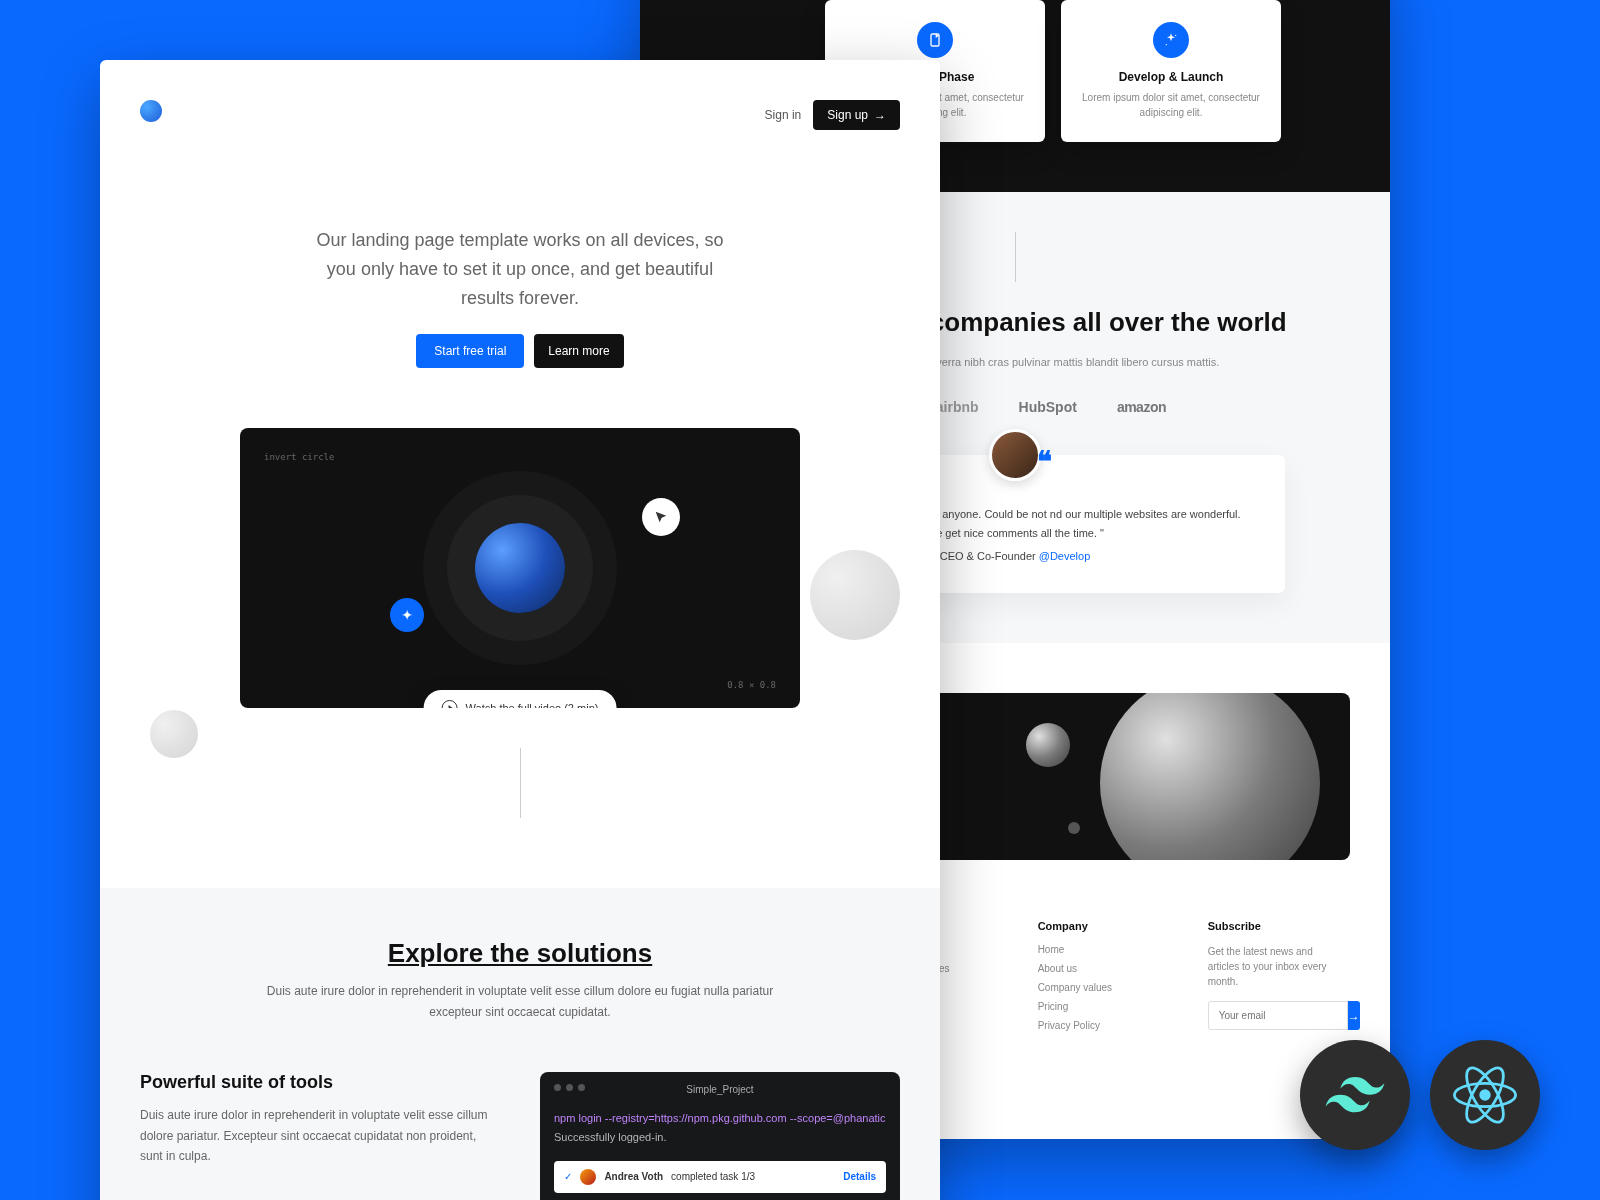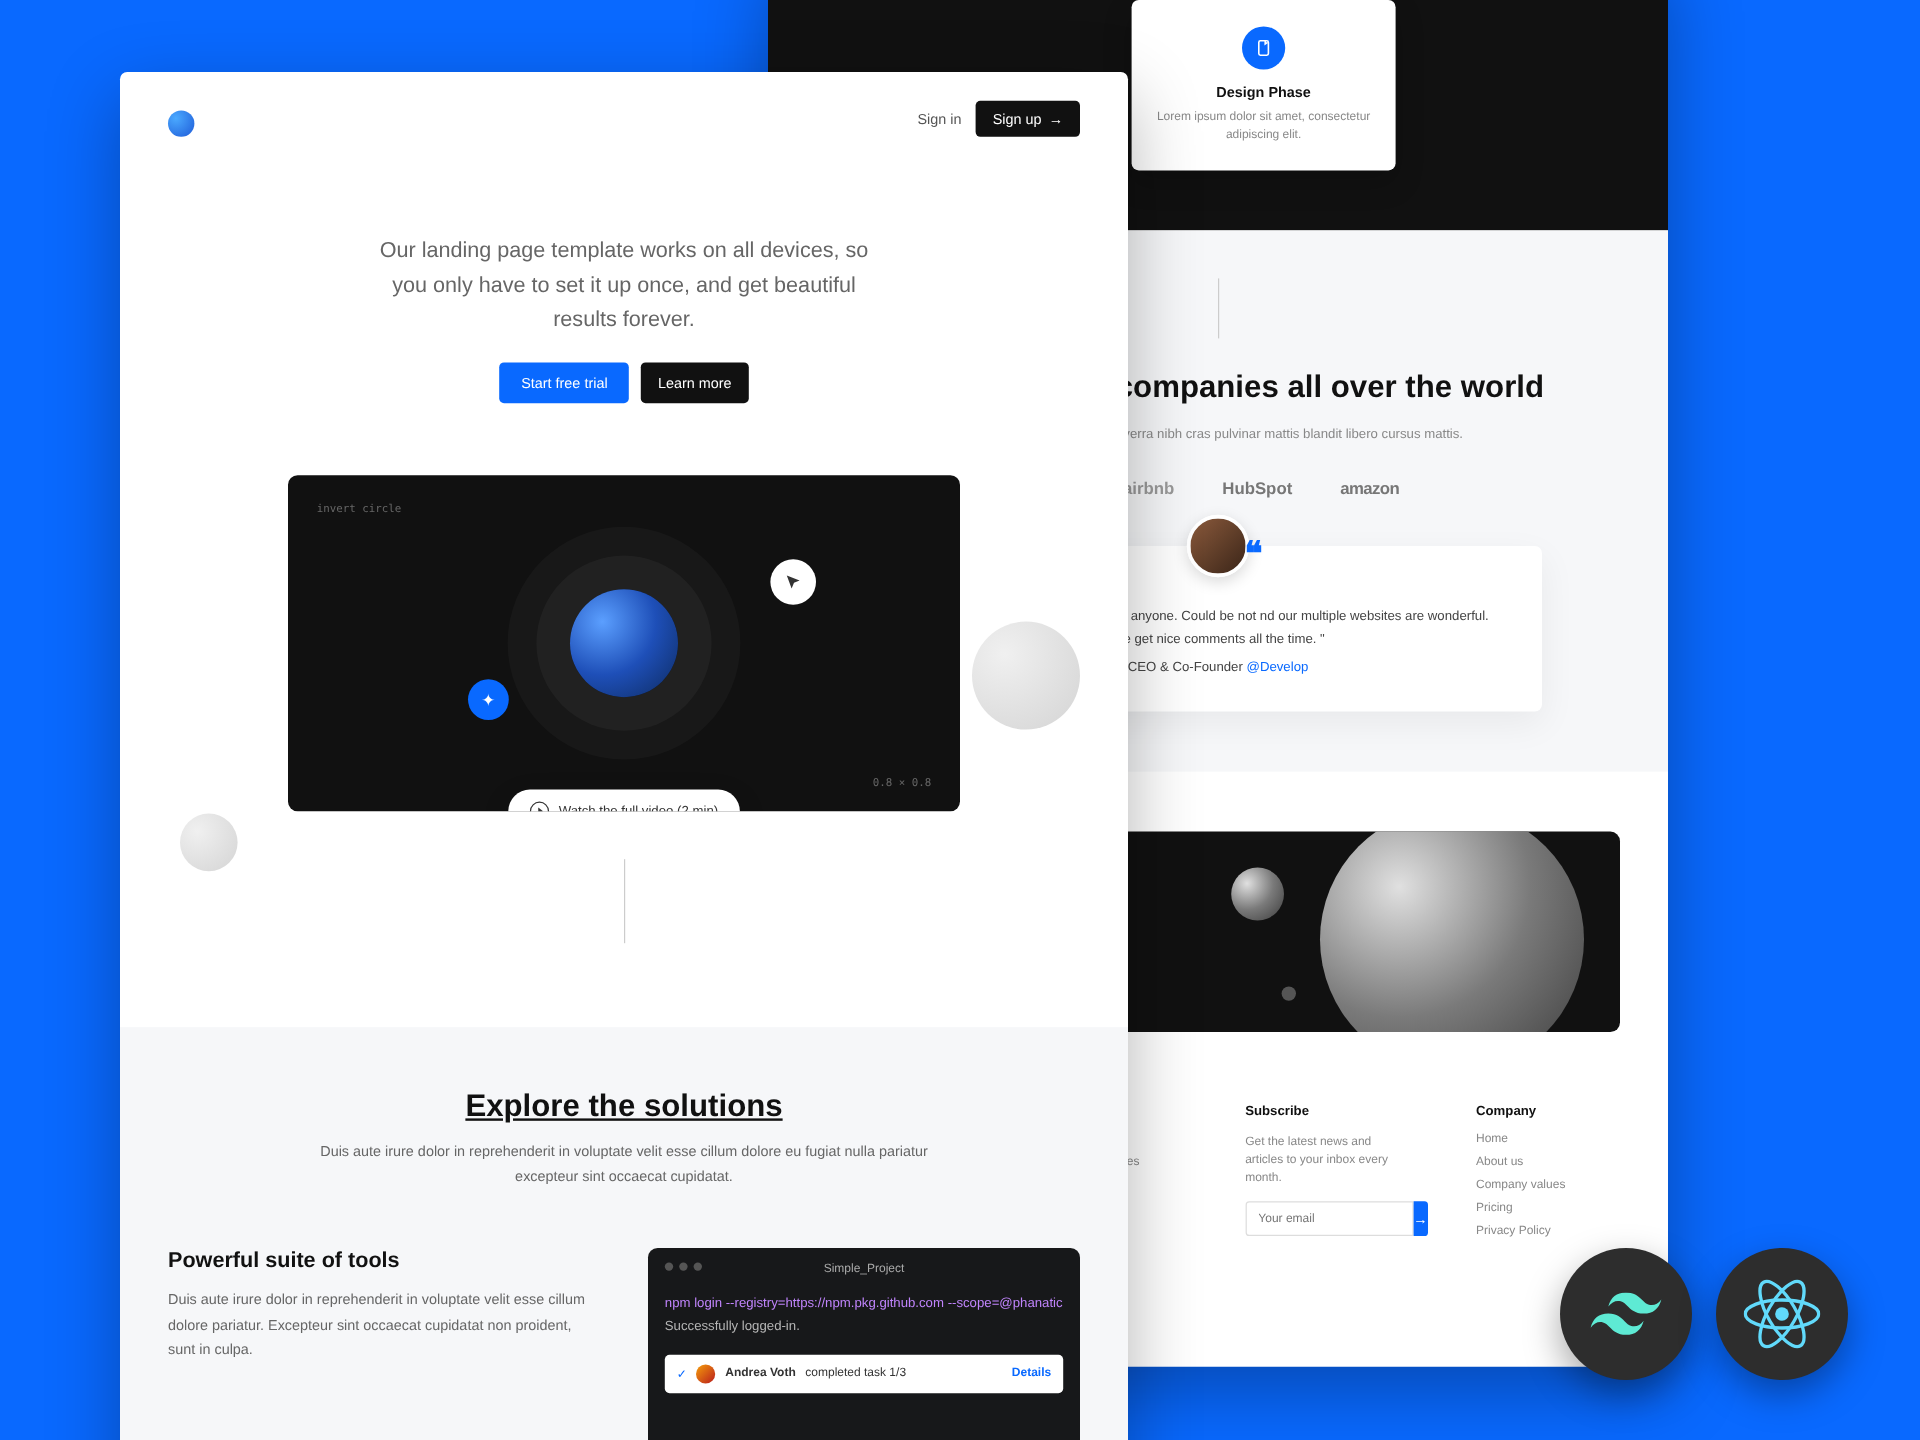--- a/index.html
+++ b/index.html
@@ -5,21 +5,21 @@
 * { margin: 0; padding: 0; box-sizing: border-box; font-family: -apple-system, BlinkMacSystemFont, 'Segoe UI', sans-serif; }
 body { background: #0969ff; width: 1600px; height: 1200px; overflow: hidden; position: relative; }
 
 .canvas { position: relative; width: 100%; height: 100%; }
 
 
 .page-left { position: absolute; left: 100px; top: 60px; width: 840px; background: #fff; border-radius: 6px; box-shadow: 0 20px 60px rgba(0,0,0,0.3); overflow: hidden; }
 .page-right { position: absolute; left: 640px; top: -40px; width: 750px; background: #fff; border-radius: 6px; box-shadow: 0 20px 60px rgba(0,0,0,0.3); overflow: hidden; }
 
 
-.header { display: flex; align-items: flex-end; justify-content: space-between; padding: 24px 40px; }
+.header { display: flex; align-items: flex-start; justify-content: space-between; padding: 40px 40px; }
 .logo { width: 22px; height: 22px; border-radius: 50%; background: radial-gradient(circle at 30% 30%, #4aa9ff, #1e5bd8); }
 .header-actions { display: flex; gap: 12px; align-items: center; }
 .link-signin { font-size: 12px; color: #555; text-decoration: none; }
 .btn-dark { background: #111; color: #fff; padding: 8px 14px; border-radius: 4px; font-size: 12px; border: none; display: inline-flex; align-items: center; gap: 6px; cursor: pointer; }
 .btn-blue { background: #0969ff; color: #fff; padding: 10px 18px; border-radius: 4px; font-size: 12px; border: none; cursor: pointer; }
 
 
 .hero { text-align: center; padding: 40px 120px 30px; }
 .hero h1 { font-size: 46px; font-weight: 800; color: #111; line-height: 1.15; letter-spacing: -1px; }
 .hero .accent { background: linear-gradient(90deg, #3b82f6, #38bdf8); -webkit-background-clip: text; -webkit-text-fill-color: transparent; }
@@ -126,20 +126,31 @@
       <div class="feature-card">
         <div class="feature-icon">
           <svg width="16" height="16" viewBox="0 0 24 24" fill="none" stroke="currentColor" stroke-width="2">
               <rect x="6" y="3" width="12" height="18" rx="2"></rect>
               <path d="M14 3v4l3-2"></path>
             </svg>
         </div>
         <h5>Design Phase</h5>
         <p>Lorem ipsum dolor sit amet, consectetur adipiscing elit.</p>
       </div>
+      <div class="feature-card">
+        <div class="feature-icon">
+          <svg width="16" height="16" viewBox="0 0 24 24" fill="currentColor">
+              <path d="M12 2l1.5 4.5L18 8l-4.5 1.5L12 14l-1.5-4.5L6 8l4.5-1.5z"></path>
+              <circle cx="19" cy="5" r="1"></circle>
+              <circle cx="5" cy="19" r="1"></circle>
+            </svg>
+        </div>
+        <h5>Develop &amp; Launch</h5>
+        <p>Lorem ipsum dolor sit amet, consectetur adipiscing elit.</p>
+      </div>
     </div>
 
     <div class="trusted">
       <div class="vline"></div>
       <h2>by over 20,000 companies all over the world</h2>
       <p>congue mauris rhoncus viverra nibh cras pulvinar mattis blandit libero cursus mattis.</p>
       <div class="logos">
         <span>ler</span>
         <span class="airbnb">◬ <span>airbnb</span></span>
         <span>HubSpot</span>
@@ -167,34 +178,34 @@
       <div style="width:160px"></div>
       <div class="footer-col">
         <h6>Resources</h6>
         <a>Documentation</a>
         <a>Tutorials &amp; Guides</a>
         <a>Blog</a>
         <a>Support Center</a>
         <a>Partners</a>
       </div>
       <div class="footer-col">
-        <h6>Subscribe</h6>
-        <p class="subscribe-desc">Get the latest news and articles to your inbox every month.</p>
-        <div class="subscribe-row">
-          <input placeholder="Your email" style="">
-          <button class="arrow"></button>
-        </div>
-      </div>
-      <div class="footer-col">
         <h6>Company</h6>
         <a>Home</a>
         <a>About us</a>
         <a>Company values</a>
         <a>Pricing</a>
         <a>Privacy Policy</a>
+      </div>
+      <div class="footer-col">
+        <h6>Subscribe</h6>
+        <p class="subscribe-desc">Get the latest news and articles to your inbox every month.</p>
+        <div class="subscribe-row">
+          <input placeholder="Your email" style="">
+          <button class="arrow"></button>
+        </div>
       </div>
     </div>
   </div>
 
   <div class="page-left">
     <div class="header">
       <div class="logo"></div>
       <div class="header-actions">
         <a class="link-signin">Sign in</a>
         <button class="btn-dark">

